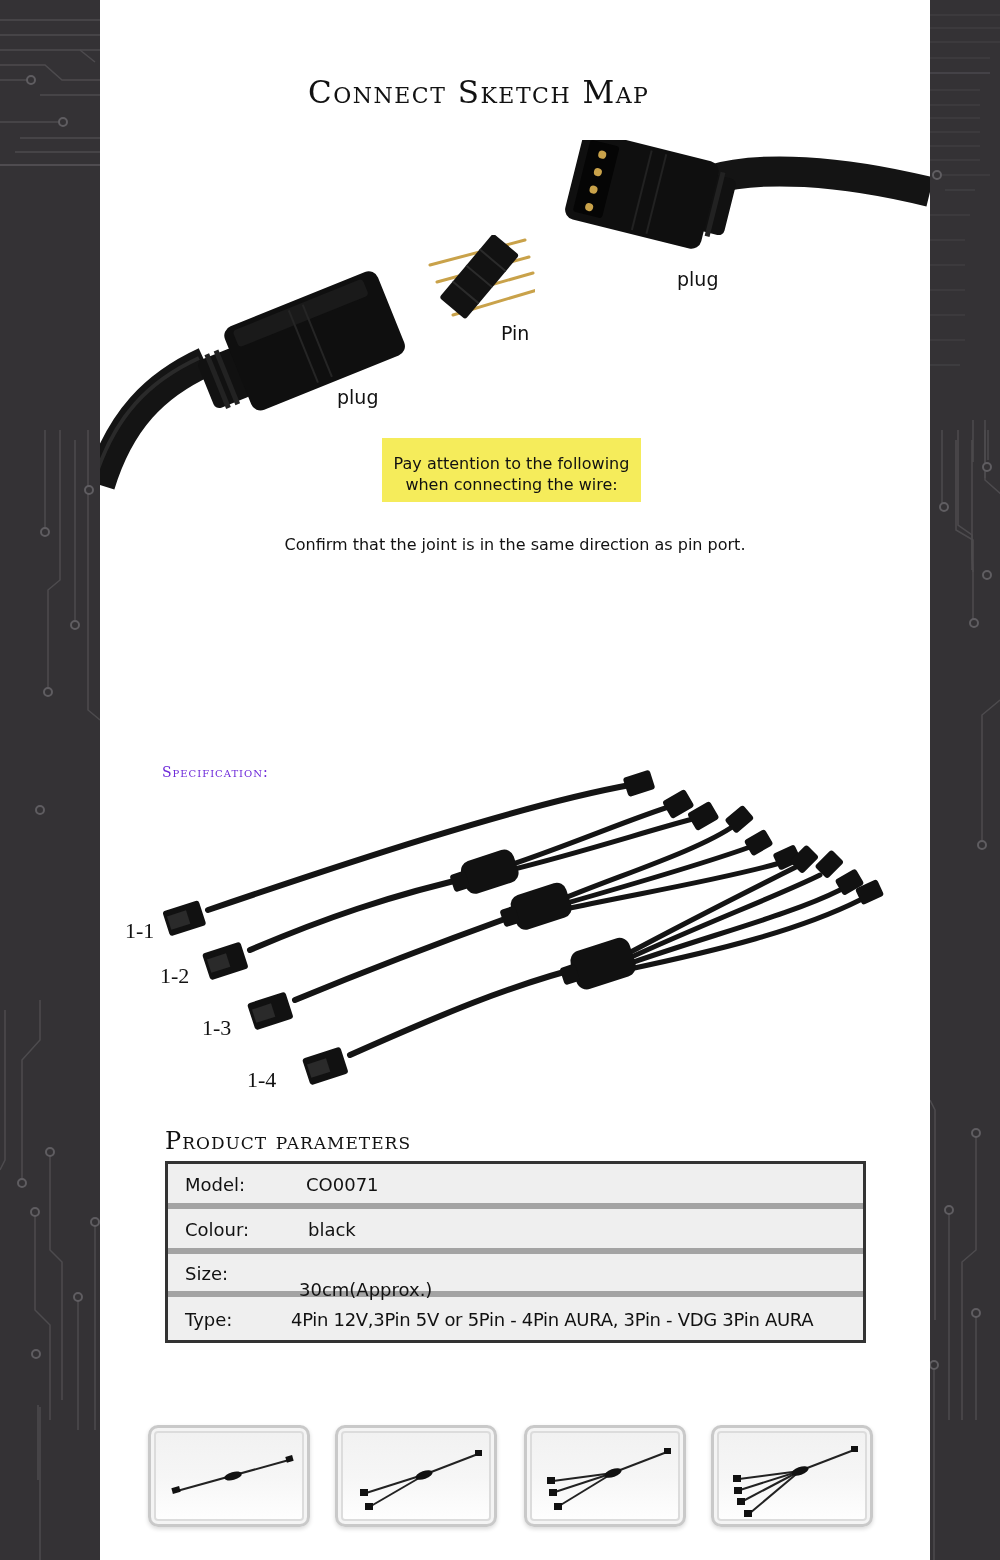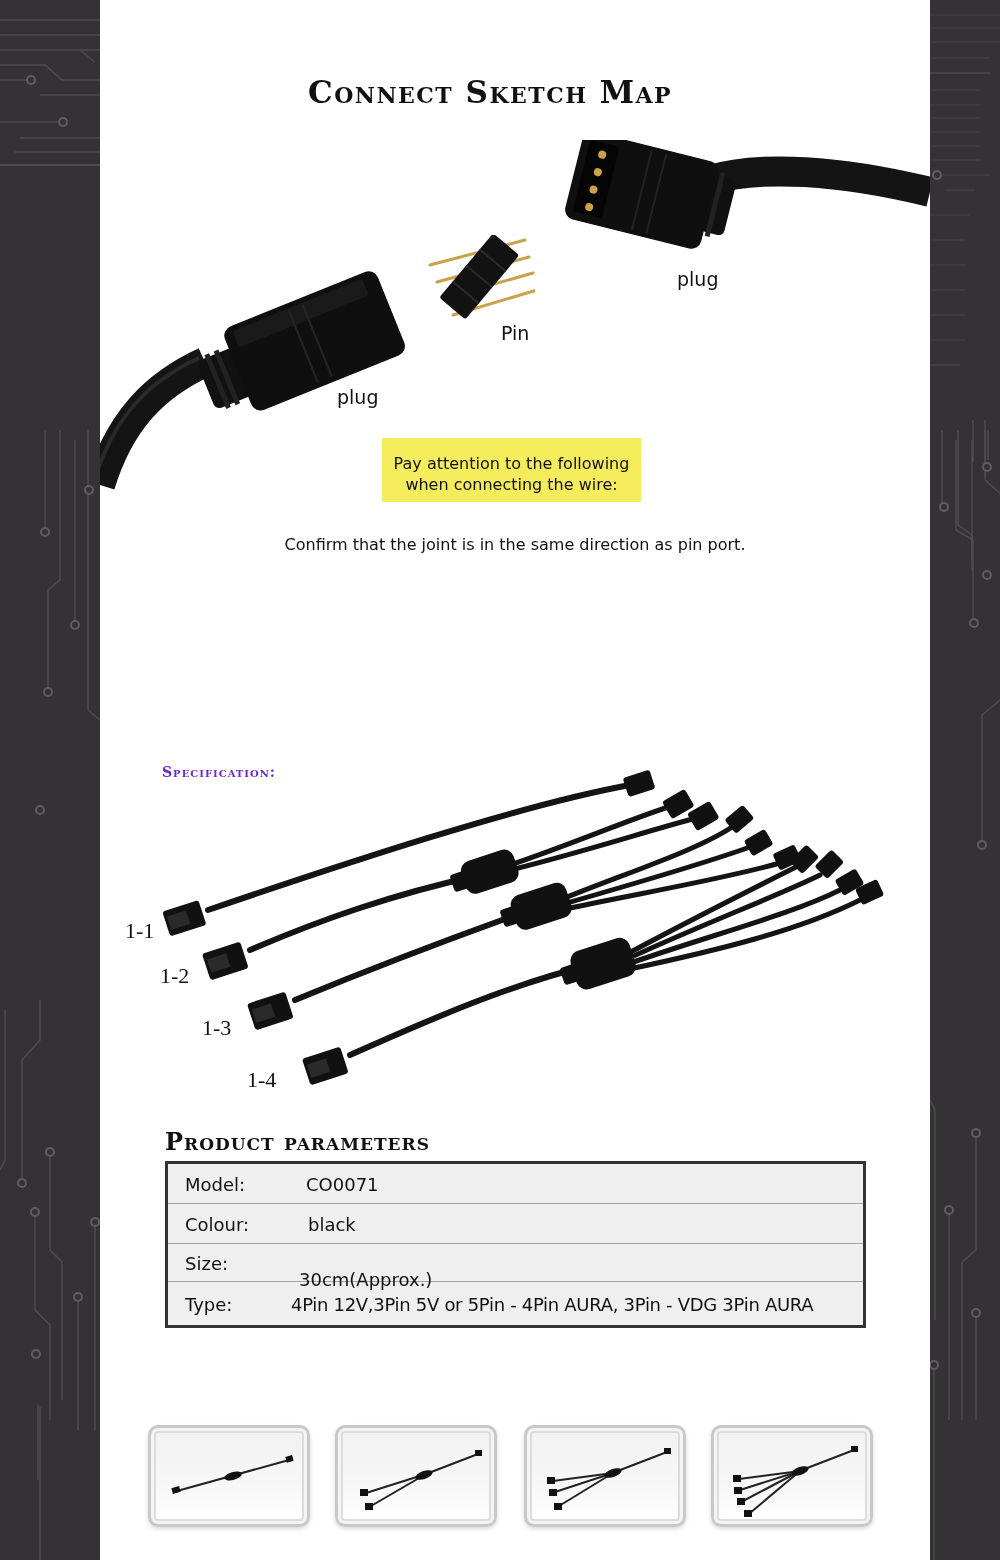--- a/index.html
+++ b/index.html
@@ -3,30 +3,30 @@
 <meta charset="utf-8">
 <style>
   html,body{margin:0;padding:0;}
   body{width:1000px;height:1560px;position:relative;overflow:hidden;background:#343235;font-family:"Liberation Sans",sans-serif;}
   .side{position:absolute;top:0;height:1560px;background:#343235;}
   .side.left{left:0;width:100px;}
   .side.right{left:930px;width:70px;}
   .side svg{position:absolute;left:0;top:0;}
   .panel{position:absolute;left:100px;top:0;width:830px;height:1560px;background:#ffffff;overflow:hidden;}
   .abs{position:absolute;}
-  .title-sc{font-family:"DejaVu Serif",serif;font-weight:bold;color:#111;font-variant:small-caps;letter-spacing:1px;}
+  .title-sc{font-family:"DejaVu Serif",serif;font-weight:normal;color:#111;font-variant:small-caps;letter-spacing:1px;}
   #connect-title{left:208px;top:74px;font-size:31px;letter-spacing:1.5px;}
   .lbl{font-family:"DejaVu Sans",sans-serif;font-size:19px;color:#111;}
   .note{left:282px;top:438px;width:259px;height:64px;background:#f5ec5b;text-align:center;font-family:"DejaVu Sans",sans-serif;font-size:16px;line-height:21px;color:#111;padding-top:15px;box-sizing:border-box;}
   .confirm{left:0;width:830px;top:535px;text-align:center;font-family:"DejaVu Sans",sans-serif;font-size:16px;color:#111;}
   #spec-title{left:62px;top:764px;font-size:14px;color:#6d28d9;letter-spacing:1px;}
   .num{font-family:"Liberation Serif",serif;font-size:22px;color:#111;}
   #params-title{left:65px;top:1127px;font-size:24px;letter-spacing:1px;}
   .table{position:absolute;left:65px;top:1161px;width:701px;border:3px solid #333;background:#efefef;box-sizing:border-box;}
-  .row{position:relative;border-bottom:1px solid #a3a3a3;height:39px;font-family:"DejaVu Sans",sans-serif;font-size:18px;color:#111;}
+  .row{position:relative;border-bottom:6px solid #a3a3a3;height:39px;font-family:"DejaVu Sans",sans-serif;font-size:18px;color:#111;}
   .row:last-child{border-bottom:none;height:43px;}
   .row .k{position:absolute;left:17px;top:50%;transform:translateY(-50%);}
   .row .v{position:absolute;top:50%;transform:translateY(-50%);}
   .thumb{position:absolute;top:1425px;width:162px;height:102px;border-radius:10px;border:3px solid #c9c9c9;box-shadow:inset 0 0 0 3px #f4f4f4, inset 0 0 0 5px #dcdcdc, 0 2px 4px rgba(0,0,0,.15);background:linear-gradient(180deg,#f1f1f1 0%,#f6f6f6 50%,#ffffff 100%);box-sizing:border-box;overflow:hidden;}
   .thumb svg{position:absolute;left:0;top:0;}
 </style>
 </head>
 <body>
 
 <div class="side left">

